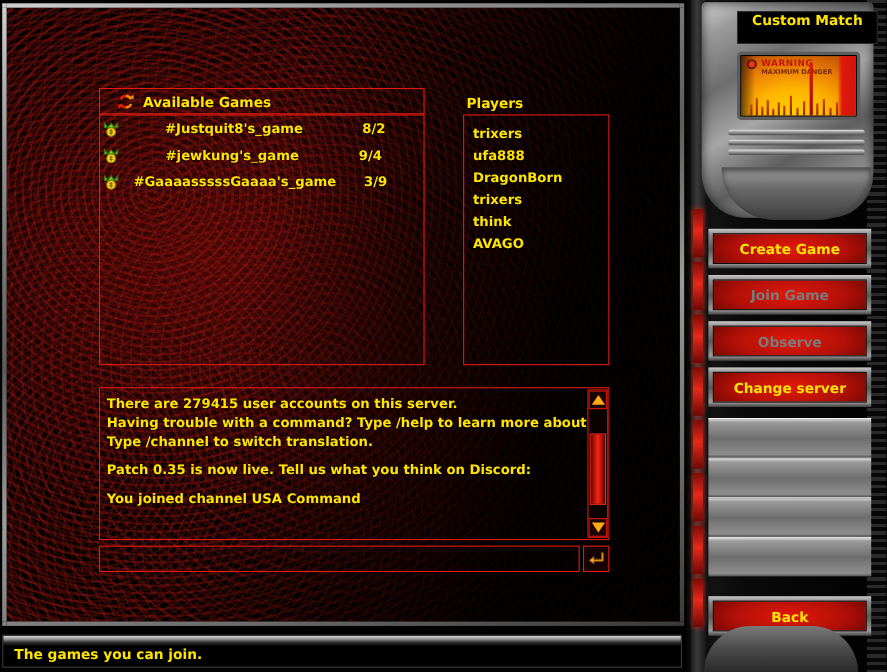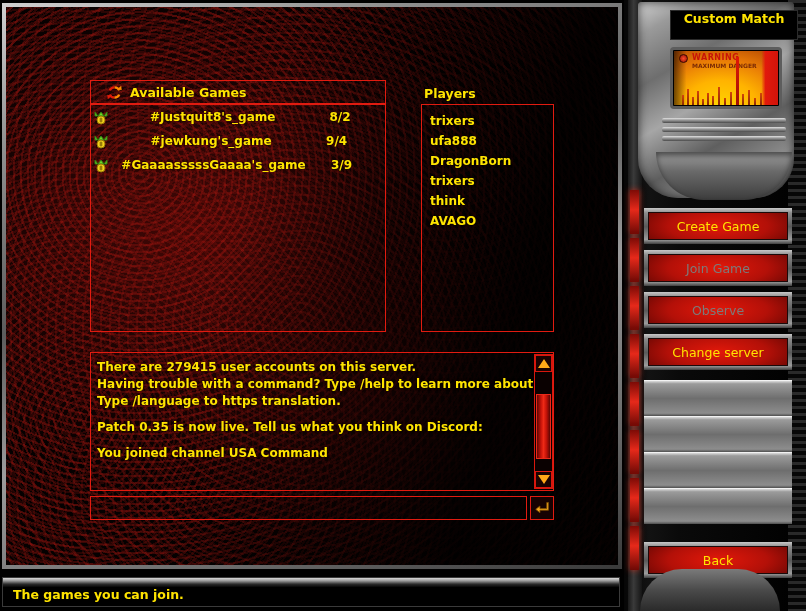--- a/index.html
+++ b/index.html
@@ -260,21 +260,21 @@
     background: linear-gradient(180deg,#c8c8c8 0%,#8a8a8a 14%,#5a5a5a 52%,#9c9c9c 88%,#3f3f3f 100%);
     padding: 4px;
   }
   .btn-inner {
     width: 100%; height: 100%;
     border: 1px solid #1a0a0a;
     background: radial-gradient(ellipse 80% 140% at 50% 50%, #e2180a 0%, #b31008 45%, #6b0703 78%, #3d0402 100%);
     display: flex; align-items: center; justify-content: center;
     cursor: pointer;
   }
-  .btn-label { font-size: 12.5px; font-weight: normal; text-align: right; }
+  .btn-label { font-size: 12.5px; font-weight: bold; text-align: right; }
   .btn-label.enabled { color: #ffe400; }
   .btn-label.disabled { color: #7b7b7b; }
 
   .empty-slot {
     position: absolute; left: 20px; width: 148px; height: 36px;
     background: linear-gradient(180deg,#dcdcdc 0%,#9b9b9b 8%,#6e6e6e 50%,#8d8d8d 92%,#4e4e4e 100%);
     border-top: 1px solid #f2f2f2;
   }
 
   .bottom-arc {
@@ -364,21 +364,21 @@
         <div class="player-item">ufa888</div>
         <div class="player-item">DragonBorn</div>
         <div class="player-item">trixers</div>
         <div class="player-item">think</div>
         <div class="player-item">AVAGO</div>
       </div>
 
       <div class="chat-box">
         <div class="chat-line">There are 279415 user accounts on this server.</div>
         <div class="chat-line">Having trouble with a command? Type /help to learn more about it.</div>
-        <div class="chat-line">Type /language to https translation.</div>
+        <div class="chat-line">Type /channel to switch translation.</div>
         <div class="chat-line blank"></div>
         <div class="chat-line">Patch 0.35 is now live. Tell us what you think on Discord:</div>
         <div class="chat-line blank"></div>
         <div class="chat-line">You joined channel USA Command</div>
       </div>
 
       <div class="scrollbar">
         <div class="sb-arrow">
           <span class="tri-up"></span>
         </div>

